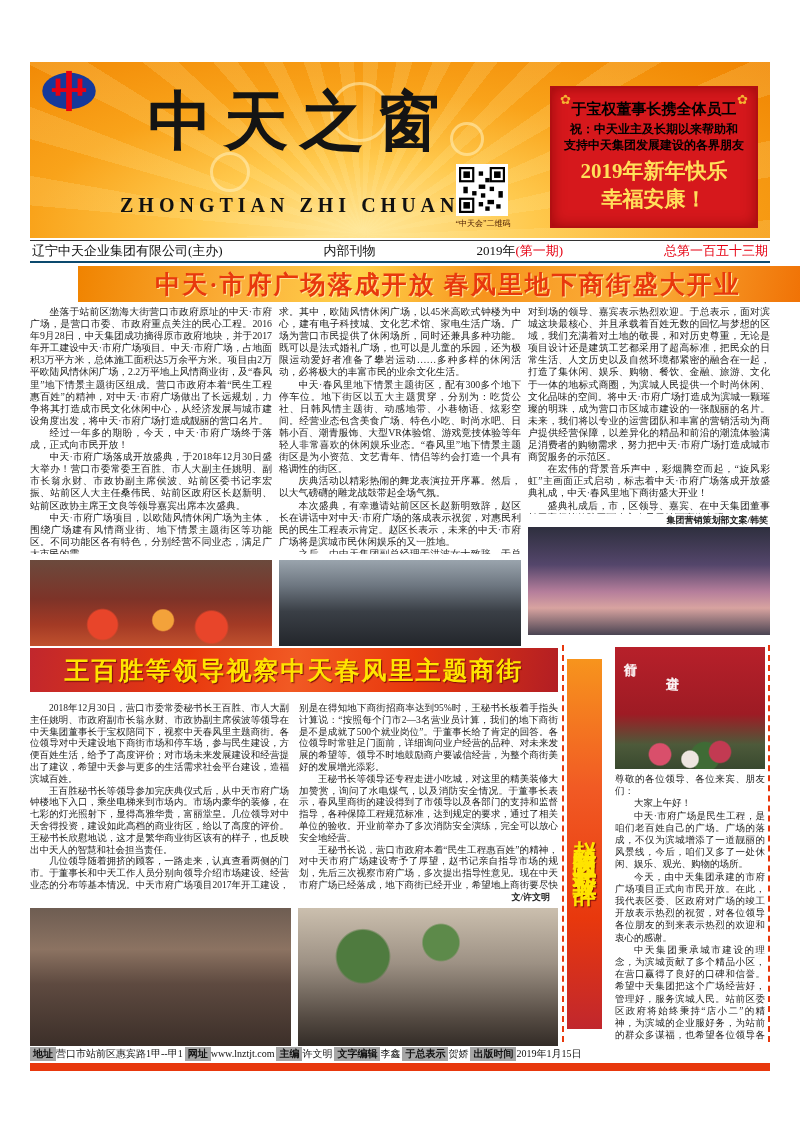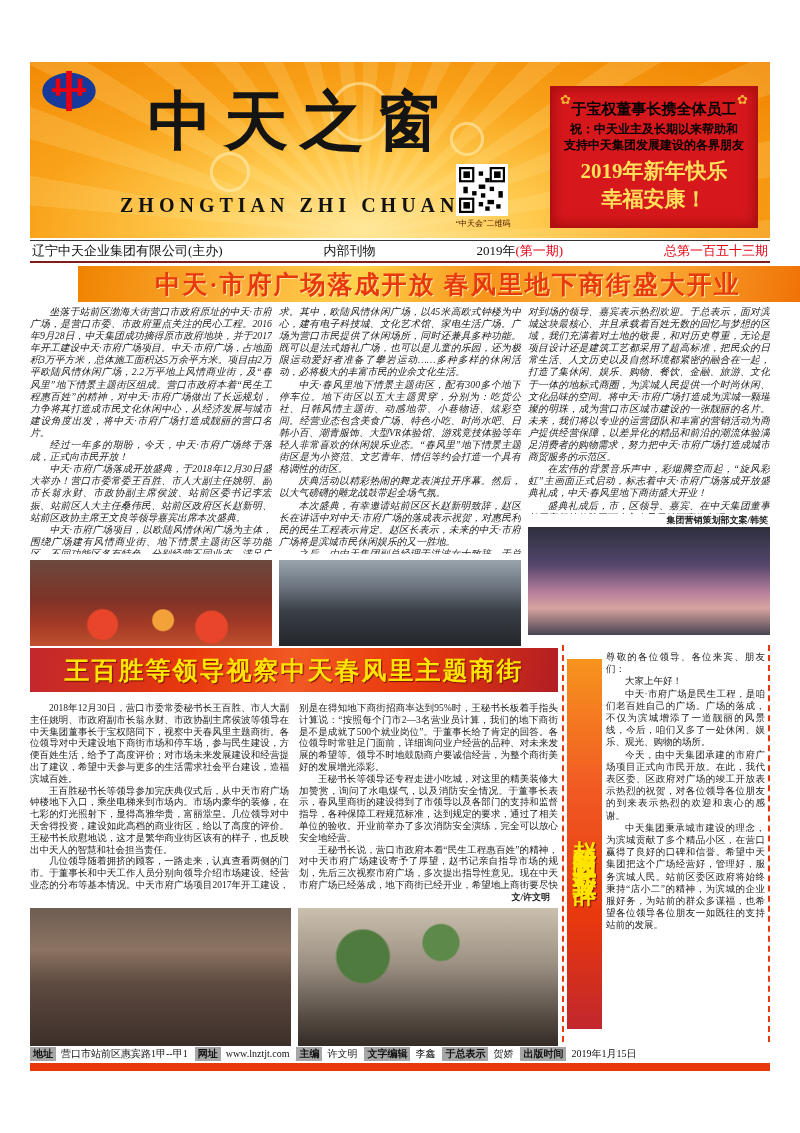--- a/index.html
+++ b/index.html
@@ -23,34 +23,34 @@
   .greeting { position:absolute; right:12px; top:24px; width:208px; height:142px; background:#d6181c;
     border:2px solid #b20f12; text-align:center; padding-top:12px; box-shadow:inset 0 0 14px rgba(120,0,0,.6); }
   .greeting .blossom { position:absolute; top:4px; font-size:13px; color:#f5b431; }
   .greeting .g1 { font-size:15px; font-weight:bold; color:#000000; margin-bottom:2px; }
   .greeting .g2 { font-size:12px; font-weight:bold; color:#000000; line-height:16px; }
   .greeting .g4 { font-size:21px; font-weight:bold; color:#ffe05a; margin-top:4px; }
   .greeting .g5 { font-size:21px; font-weight:bold; color:#ffe05a; }
 
   
   .infobar { position:absolute; left:30px; top:240px; width:740px; height:23px;
-    border-top:1px solid #333; border-bottom:2px solid #7f1d1d;
+    border-top:1px solid #333; border-bottom:2px solid #0c4a6e;
     display:flex; align-items:center; justify-content:space-between; font-size:13px; color:#111; padding:0 2px; }
   .red { color:#e60012; }
 
   
   .headline1 { position:absolute; left:30px; top:266px; width:740px; height:36px;
     background:linear-gradient(100deg,#f08300 0%,#fbb03b 22%,#ffd24a 38%,#f7941d 55%,#fbb03b 75%,#ef6c00 100%);
     display:flex; align-items:center; justify-content:center;
     font-size:25px; font-weight:bold; color:#e8380d; letter-spacing:2px; text-shadow:1px 1px 0 #ffe89a;margin-left:48px; }
 
   
   .article1 { position:absolute; left:30px; top:306px; width:740px; height:340px; display:flex; gap:7px; }
   .a1col { flex:1; display:flex; flex-direction:column; }
-  .coltext { overflow:hidden; font-size:9.8px; line-height:12.1px; text-align:justify; color:#1c1c1c;font-style:italic; }
+  .coltext { overflow:hidden; font-size:9.8px; line-height:12.1px; text-align:justify; color:#1c1c1c; }
   .c12text { height:248px; }
   .c3text { height:208px; }
   .indent { text-indent:2em; }
   .byline { font-size:9px; font-weight:bold; color:#222; text-align:right; height:13px; padding-right:2px; }
   .photo { position:relative; overflow:hidden; }
   .ph-dancers { height:86px; margin-top:auto;
     background:radial-gradient(circle at 30% 75%, #e8452a 0 8%, transparent 9%),
                radial-gradient(circle at 55% 70%, #f3a23a 0 7%, transparent 8%),
                radial-gradient(circle at 75% 78%, #e8452a 0 8%, transparent 9%),
                linear-gradient(180deg,#6b4a3d 0%,#7d3328 45%,#a33a25 75%,#c0512e 100%); }
@@ -77,34 +77,34 @@
 
   
   .speechsec { position:absolute; left:562px; top:645px; width:208px; height:397px;
     border-left:2px dashed #e8380d; border-right:2px dashed #e8380d;
     display:flex; gap:4px; padding:2px 3px; }
   .vbanner { width:35px; height:370px; margin-top:12px;
     background:linear-gradient(180deg,#f7941d 0%,#f15a24 35%,#e8380d 70%,#c1272d 100%);
     writing-mode:vertical-rl; text-orientation:upright;
     display:flex; align-items:center; justify-content:center;
     font-size:24px; font-weight:bold; color:#ffe400; letter-spacing:5px; text-shadow:1px 1px 1px #7a0c0c; }
-  .speechcontent { flex:1; display:flex; flex-direction:row; }
+  .speechcontent { flex:1; display:flex; flex-direction:column;margin-left:9px; }
   .ph-speaker { height:122px;
     background:radial-gradient(circle at 30% 88%, #d94f6b 0 7%, transparent 8%),
                radial-gradient(circle at 50% 92%, #eee6e0 0 6%, transparent 7%),
                radial-gradient(circle at 70% 86%, #c23a52 0 7%, transparent 8%),
                radial-gradient(circle at 60% 90%, #3f6b35 0 10%, transparent 11%),
                linear-gradient(180deg,#b7202a 0%,#9e1b24 55%,#4d5a3a 80%,#39492f 100%); }
   .ph-speaker .vword { position:absolute; writing-mode:vertical-rl; text-orientation:upright;
     color:rgba(255,255,255,.85); font-size:13px; font-weight:bold; top:6px; }
   .speechtext { flex:1; overflow:hidden; font-size:9.5px; line-height:12.2px; text-align:justify; color:#1c1c1c; margin-top:4px; }
 
   
   .footer { position:absolute; left:30px; top:1046px; width:740px; height:15px;
-    display:flex; align-items:center; gap:5px; font-size:10px; color:#111; white-space:nowrap; }
+    display:flex; align-items:center; font-size:10px; color:#111; white-space:nowrap; }
   .chip { background:#a6a6a6; padding:0 3px; font-weight:bold; }
   .fval { margin-right:2px; }
   .redbar { position:absolute; left:30px; top:1063px; width:740px; height:8px; background:#e8380d; }
 </style>
 </head>
 <body>
 
 <div class="page">
 
   <div class="masthead">

